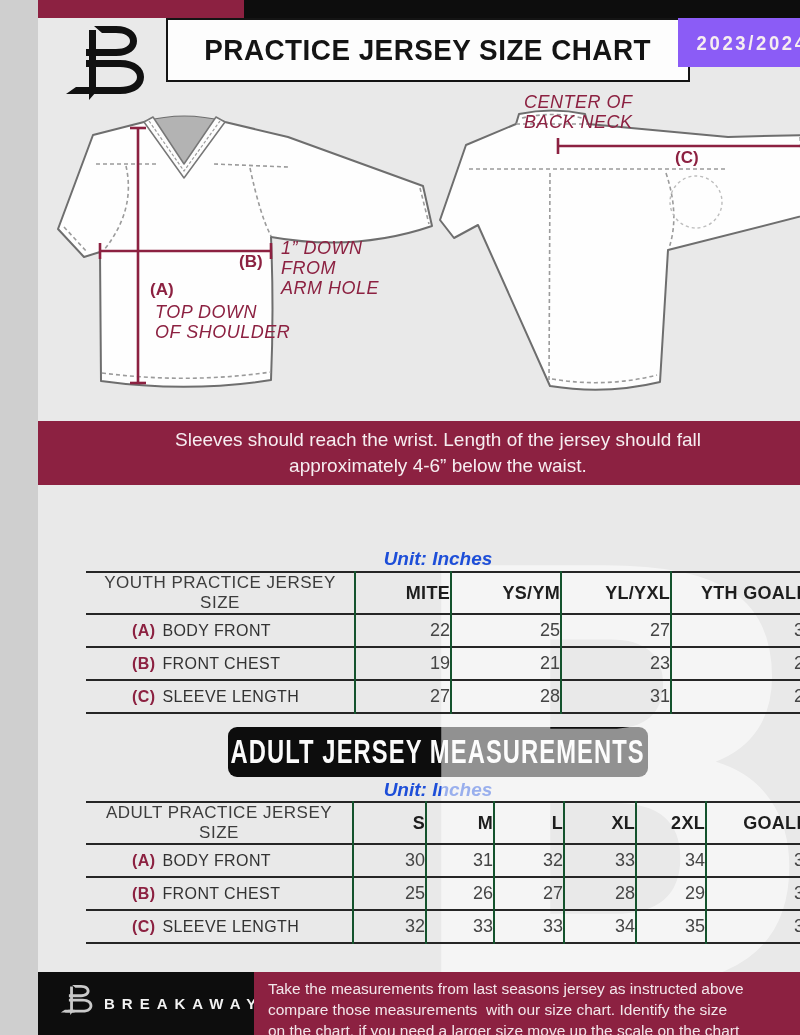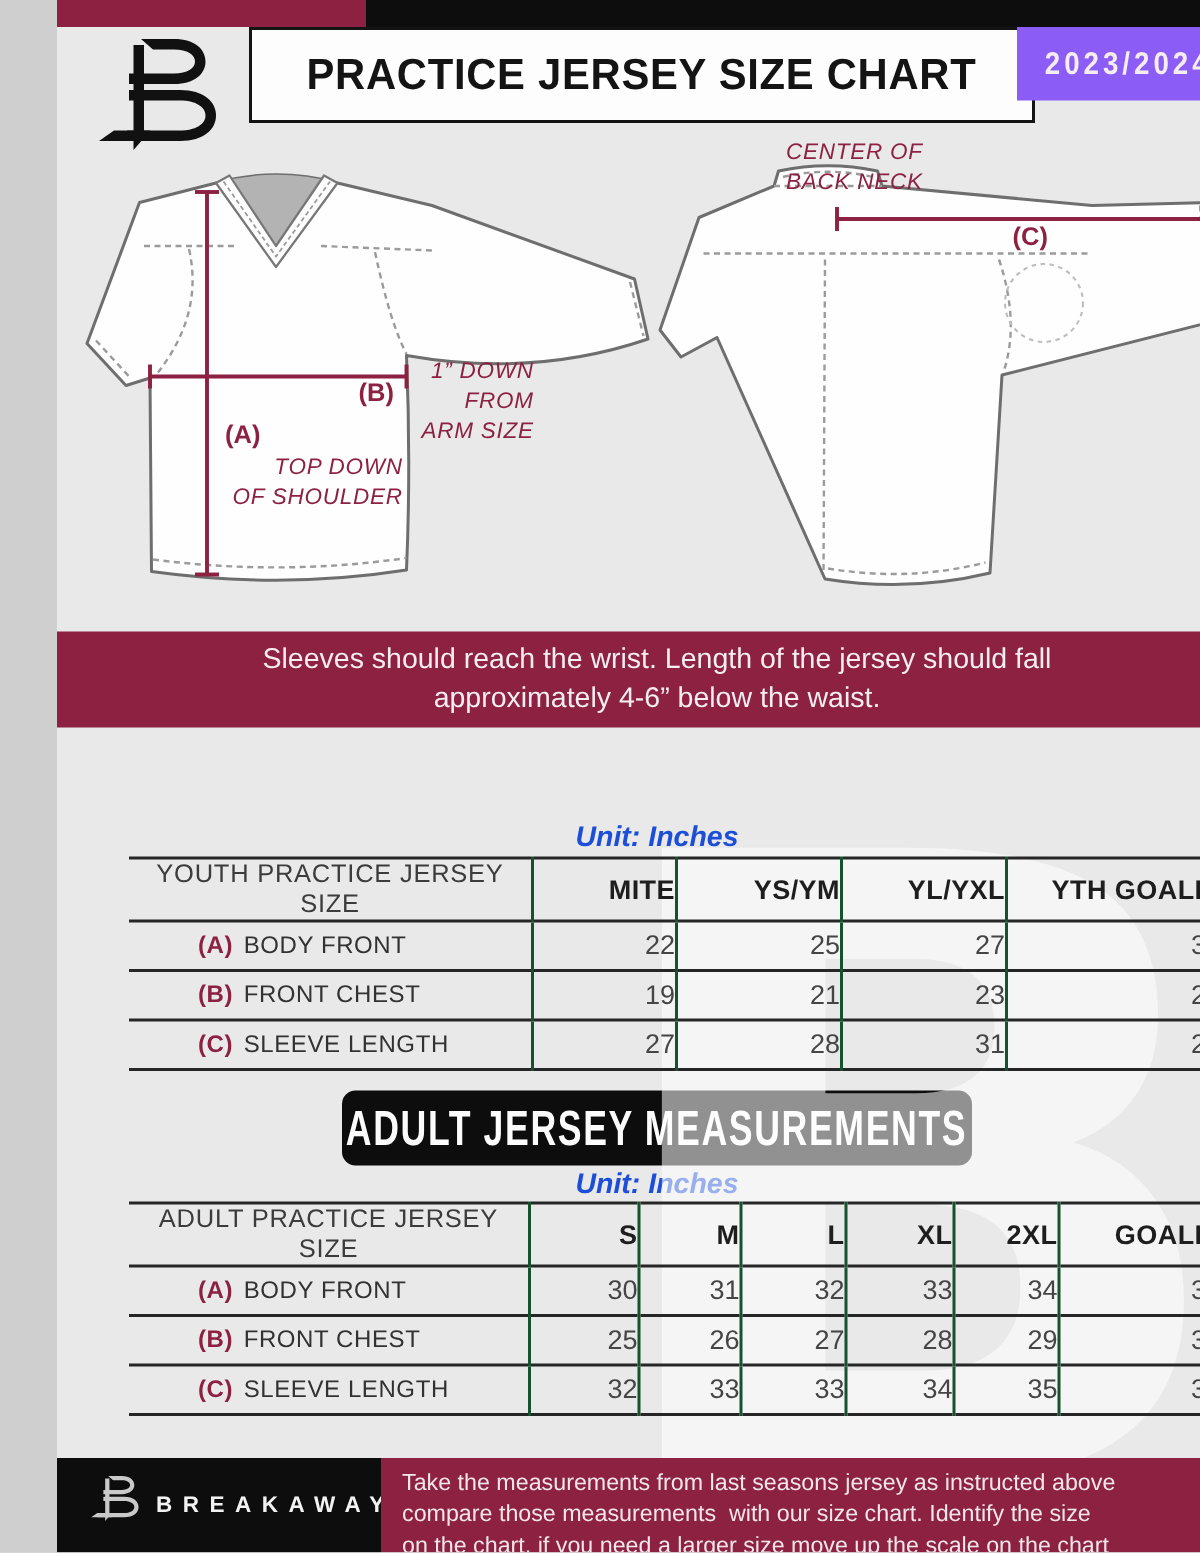--- a/index.html
+++ b/index.html
@@ -25,21 +25,21 @@
     display:flex; align-items:center; justify-content:center;
   }
   .season-box .t {
     color:#F6EDF0; font-size:21px; font-weight:700; letter-spacing:3px; transform:scaleX(.88); white-space:nowrap;
   }
   .logo-top { position:absolute; left:26px; top:20px; }
   
   .diagrams { position:absolute; left:0; top:80px; width:800px; height:340px; }
   .diagrams svg { position:absolute; top:0; }
   .dg-label { position:absolute; color:#8C2141; font-weight:700; font-size:17px; }
-  .dg-note  { position:absolute; color:#8C2141; font-style:italic; font-size:15px; line-height:20px; letter-spacing:.5px; white-space:pre;text-align:right; }
+  .dg-note  { position:absolute; color:#8C2141; font-style:italic; font-size:18px; line-height:20px; letter-spacing:.5px; white-space:pre; }
   
   .notice {
     position:absolute; left:0; top:421px; width:800px; height:64px; background:#8C2141;
     display:flex; flex-direction:column; align-items:center; justify-content:center;
     color:#F6EDF0; font-size:19px; line-height:26px; text-align:center;
   }
   
   .pill {
     position:absolute; left:50%; transform:translateX(-50%);
     width:420px; height:50px; background:#0D0D0D; border-radius:9px;
@@ -159,21 +159,21 @@
       <g stroke="#8C2141" stroke-width="2.6">
         <line x1="120" y1="66" x2="372" y2="66"></line>
         <line x1="120" y1="58" x2="120" y2="74"></line>
         <line x1="372" y1="58" x2="372" y2="74"></line>
       </g>
     </svg>
 
     <div class="dg-note" style="left:486px; top:12px;"><span>CENTER OF</span><br><span>BACK NECK</span></div>
     <div class="dg-label" style="left:637px; top:68px;">(C)</div>
     <div class="dg-label" style="left:201px; top:172px;">(B)</div>
-    <div class="dg-note" style="left:243px; top:158px;"><span>1” DOWN</span><br><span>FROM</span><br><span>ARM SIZE</span></div>
+    <div class="dg-note" style="left:243px; top:158px;"><span>1” DOWN</span><br><span>FROM</span><br><span>ARM HOLE</span></div>
     <div class="dg-label" style="left:112px; top:200px;">(A)</div>
     <div class="dg-note" style="left:117px; top:222px;"><span>TOP DOWN</span><br><span>OF SHOULDER</span></div>
   </div>
 
   <div class="notice">
     <div>Sleeves should reach the wrist. Length of the jersey should fall</div>
     <div>approximately 4-6” below the waist.</div>
   </div>
 
   <div class="watermark">B</div>

